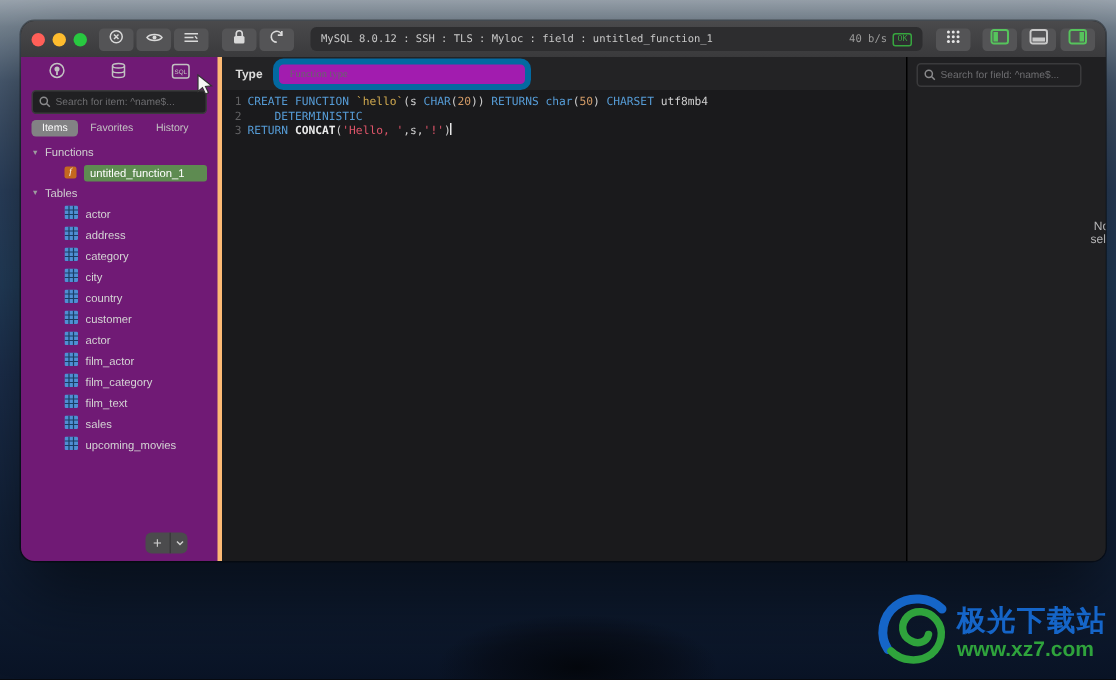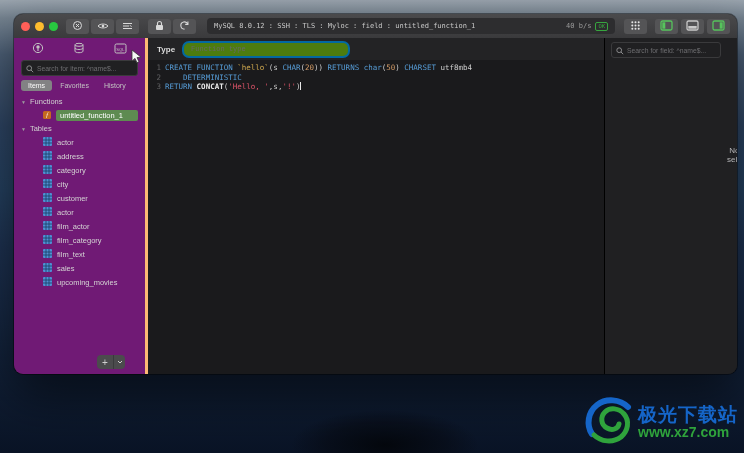--- a/index.html
+++ b/index.html
@@ -46,21 +46,21 @@
   .tree-item.selected .label{background:#5e8b51;border-radius:2px;padding:1px 4px 1px 4px;flex:1;margin-right:7px;color:#fff;}
   .fx-icon{width:8px;height:8px;background:#c4681f;border-radius:1.5px;color:#fff;font-size:6px;line-height:8px;text-align:center;font-style:italic;font-family:"Liberation Serif",serif;flex:none;}
   .plus-group{position:absolute;right:20px;bottom:5px;display:flex;background:#4b4b4d;border-radius:4px;overflow:hidden;height:14px;align-items:stretch;}
   .plus-group .part{display:flex;align-items:center;justify-content:center;color:#cfcfcf;}
   .plus-part{width:16px;font-size:10px;}
   .chev-part{width:11px;border-left:1px solid #3a3a3c;font-size:6px;}
   
   .editor{flex:1;display:flex;flex-direction:column;background:#1a1a1c;min-width:0;}
   .type-row{height:22px;background:#232325;display:flex;align-items:center;padding:0 9px;gap:7px;flex:none;}
   .type-label{font-size:8px;font-weight:bold;color:#dcdcdc;}
-  .type-input{width:150px;height:13px;background:#4d7c0f;border:2px solid #0369a1;border-radius:7px;color:#c9c9c9;font-size:7px;padding:0 7px;outline:none;font-family:Liberation Mono, monospace;}
+  .type-input{width:150px;height:13px;background:#a21caf;border:4px solid #0369a1;border-radius:7px;color:#c9c9c9;font-size:7px;padding:0 7px;outline:none;font-family:Liberation Serif, serif;}
   .type-input::placeholder{color:#67676a;}
   .code{flex:1;font-family:"DejaVu Sans Mono",monospace;font-size:7.5px;line-height:9.5px;padding-top:3px;white-space:pre;overflow:hidden;}
   .code-line{display:flex;}
   .gutter{width:13px;text-align:right;padding-right:4px;color:#606062;flex:none;}
   .tok-kw{color:#569cd6;} .tok-ident{color:#d0a94f;} .tok-num{color:#d19a66;} .tok-str{color:#e0556a;} .tok-fn{color:#eaeaea;font-weight:bold;} .tok-plain{color:#cfcfcf;}
   .caret{display:inline-block;width:1px;height:8px;background:#e8e8e8;vertical-align:-1px;}
   
   .rightpanel{width:133px;background:#202022;border-left:1px solid #000;display:flex;flex-direction:row;flex:none;box-sizing:border-box;}
   .rightpanel .searchbox{margin:4px 6px;}
   .empty-msg{margin-top:108px;text-align:center;font-size:8px;color:#b5b5b7;}
@@ -259,20 +259,27 @@
                   <rect x="0" y="0" width="9" height="9" rx="1" fill="#4f8fd4"></rect>
                   <path d="M0 3h9M0 6h9M3 0v9M6 0v9" stroke="#1a3d63" stroke-width=".8"></path>
                 </svg></span>
               <span class="label">city</span>
             </div>
             <div class="tree-item">
               <span><svg width="9" height="9" viewBox="0 0 9 9">
                   <rect x="0" y="0" width="9" height="9" rx="1" fill="#4f8fd4"></rect>
                   <path d="M0 3h9M0 6h9M3 0v9M6 0v9" stroke="#1a3d63" stroke-width=".8"></path>
                 </svg></span>
+              <span class="label">country</span>
+            </div>
+            <div class="tree-item">
+              <span><svg width="9" height="9" viewBox="0 0 9 9">
+                  <rect x="0" y="0" width="9" height="9" rx="1" fill="#4f8fd4"></rect>
+                  <path d="M0 3h9M0 6h9M3 0v9M6 0v9" stroke="#1a3d63" stroke-width=".8"></path>
+                </svg></span>
               <span class="label">customer</span>
             </div>
             <div class="tree-item">
               <span><svg width="9" height="9" viewBox="0 0 9 9">
                   <rect x="0" y="0" width="9" height="9" rx="1" fill="#4f8fd4"></rect>
                   <path d="M0 3h9M0 6h9M3 0v9M6 0v9" stroke="#1a3d63" stroke-width=".8"></path>
                 </svg></span>
               <span class="label">actor</span>
             </div>
             <div class="tree-item">

